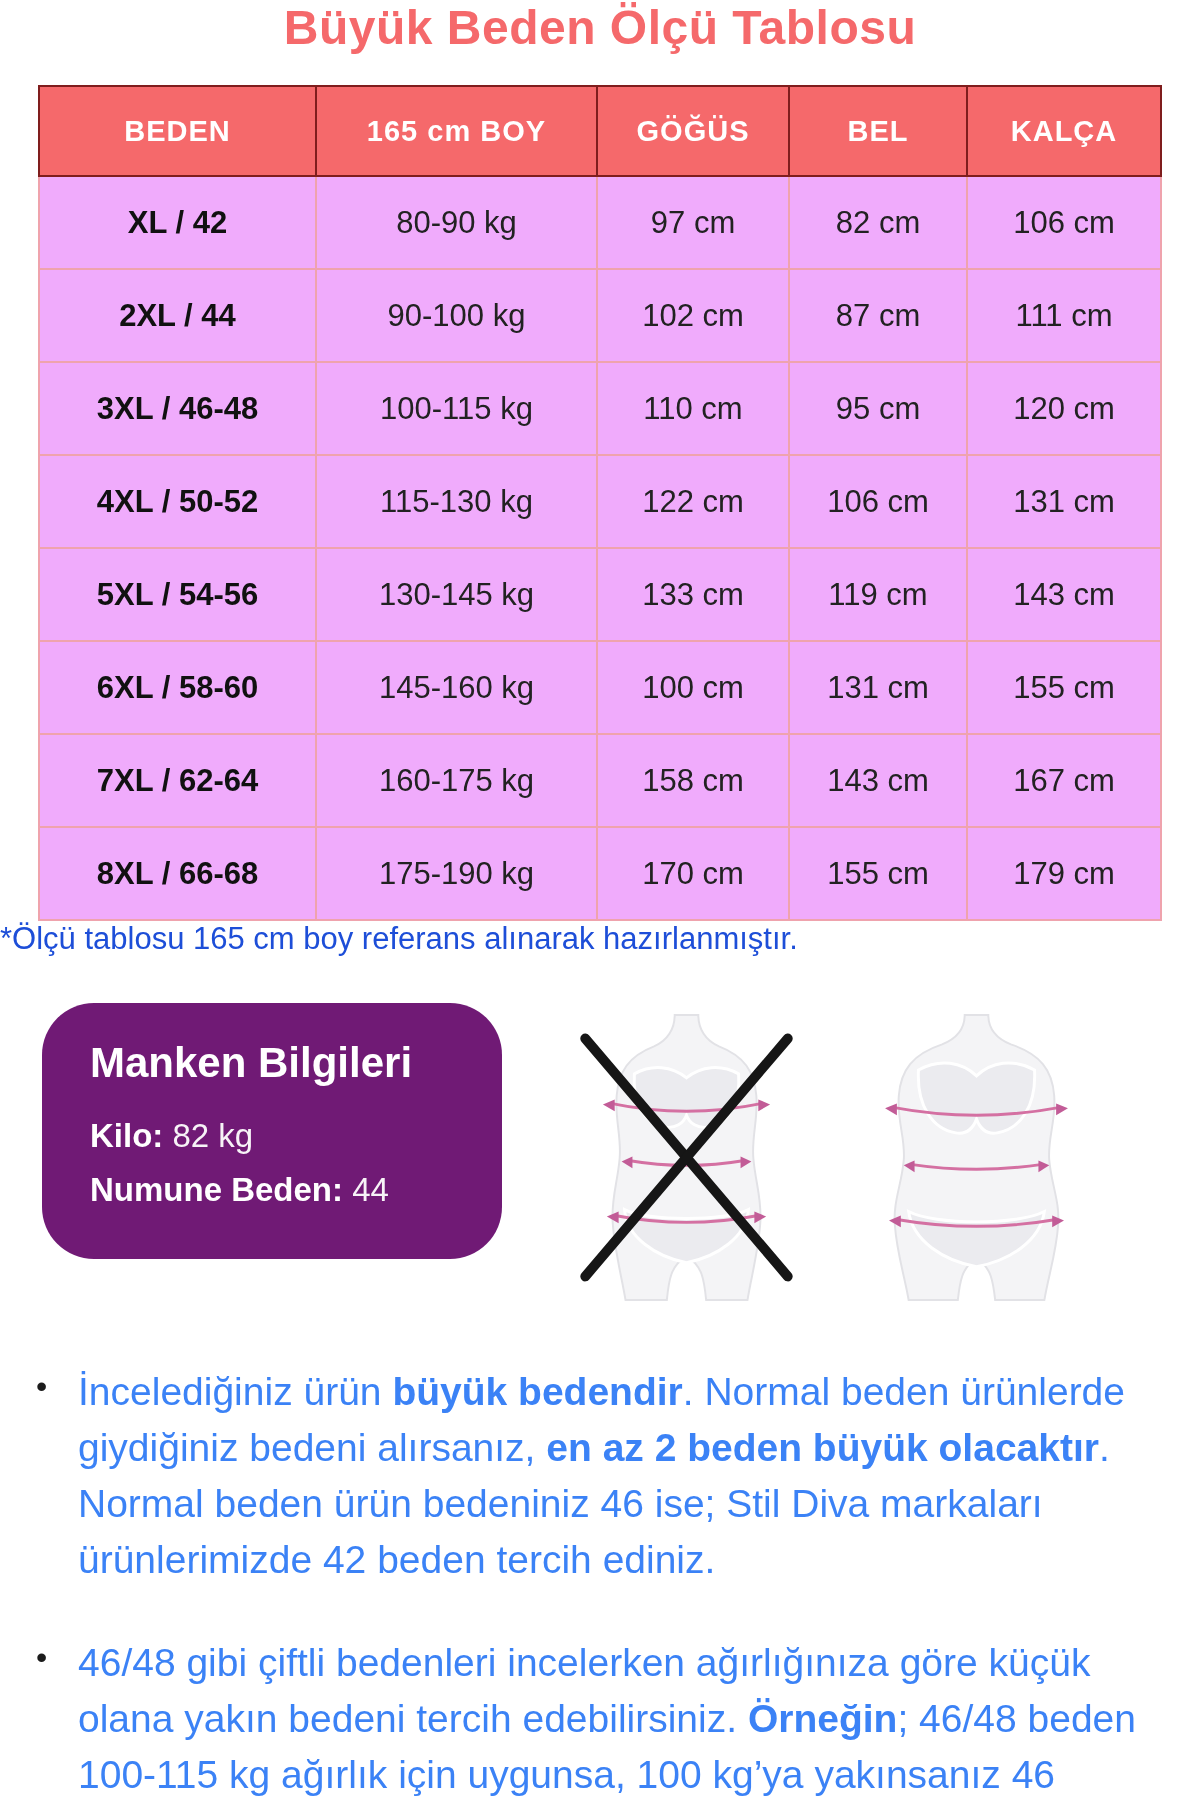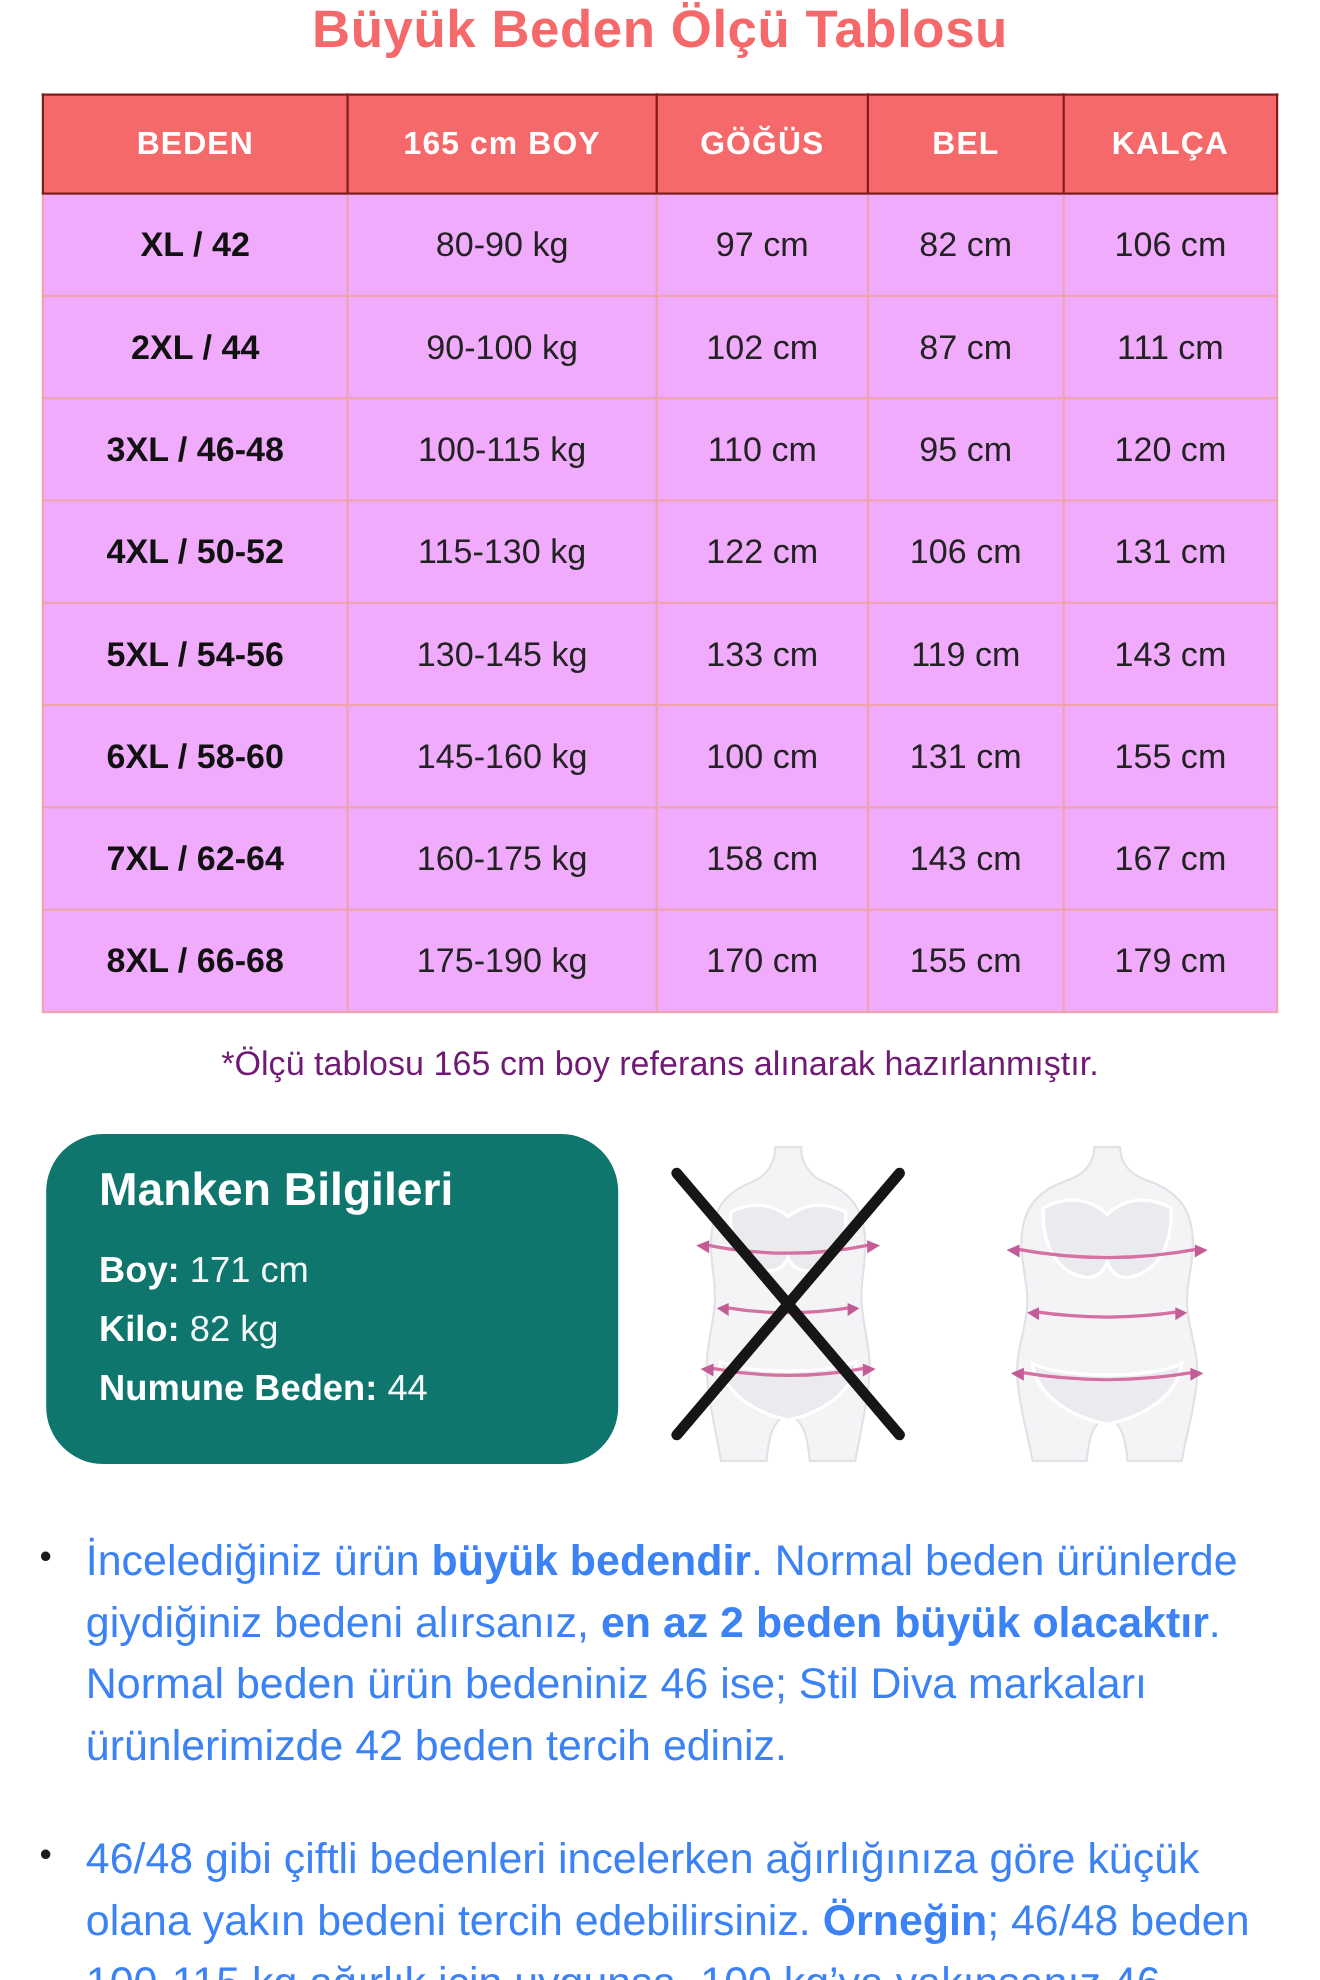--- a/index.html
+++ b/index.html
@@ -49,36 +49,34 @@
     border: 2px solid #EFA3AD;
     text-align: center;
     vertical-align: middle;
   }
   .size-table td.size-col {
     font-weight: 700;
     color: #111111;
   }
   
   .table-footnote {
-    margin-top: 28px;
-    text-align: center;
     font-size: 31px;
-    color: #701a75;
+    color: #1d4ed8;
   }
   
   .info-row {
     display: flex;
     align-items: flex-start;
     margin: 46px 40px 0 42px;
   }
   .model-box {
-    width: 520px;
-    background: #0f766e;
+    width: 460px;
+    background: #701a75;
     border-radius: 52px;
-    padding: 26px 48px 50px 48px;
+    padding: 36px 48px 50px 48px;
     color: #ffffff;
     flex-shrink: 0;
   }
   .model-box-title {
     font-size: 42px;
     font-weight: 700;
     margin-bottom: 30px;
   }
   .model-line {
     font-size: 33px;
@@ -198,21 +196,20 @@
       </tr>
     </tbody>
   </table>
 
   <p class="table-footnote">*Ölçü tablosu 165 cm boy referans alınarak hazırlanmıştır.</p>
 
   <div class="info-row">
 
     <div class="model-box">
       <div class="model-box-title">Manken Bilgileri</div>
-      <div class="model-line"><span class="lbl">Boy</span><span class="lbl">: </span><span class="val">171 cm</span></div>
       <div class="model-line"><span class="lbl">Kilo</span><span class="lbl">: </span><span class="val">82 kg</span></div>
       <div class="model-line"><span class="lbl">Numune Beden</span><span class="lbl">: </span><span class="val">44</span></div>
     </div>
 
     <div class="figures">
 
       <svg class="figure-wrap" viewBox="0 0 230 300" aria-hidden="true">
         <path d="M103,6 C103,20 96,32 82,38 C56,48 46,64 44,88 C42,112 49,130 47,152 C45,176 38,194 40,218 C42,246 49,272 53,296 L95,296 C97,276 99,260 115,252 C131,260 133,276 135,296 L177,296 C181,272 188,246 190,218 C192,194 185,176 183,152 C181,130 188,112 186,88 C184,64 174,48 148,38 C134,32 127,20 127,6 Z" fill="#F4F4F6" stroke="#E2E2E6" stroke-width="2"></path>
         <path d="M62,66 C60,96 72,116 92,120 C104,122 112,116 115,108 C118,116 126,122 138,120 C158,116 170,96 168,66 C150,56 130,58 115,70 C100,58 80,56 62,66 Z" fill="#EBEBEF" stroke="#FFFFFF" stroke-width="3"></path>
         <path d="M52,204 C75,216 155,216 178,204 C176,232 146,252 115,258 C84,252 54,232 52,204 Z" fill="#EBEBEF" stroke="#FFFFFF" stroke-width="3"></path>

